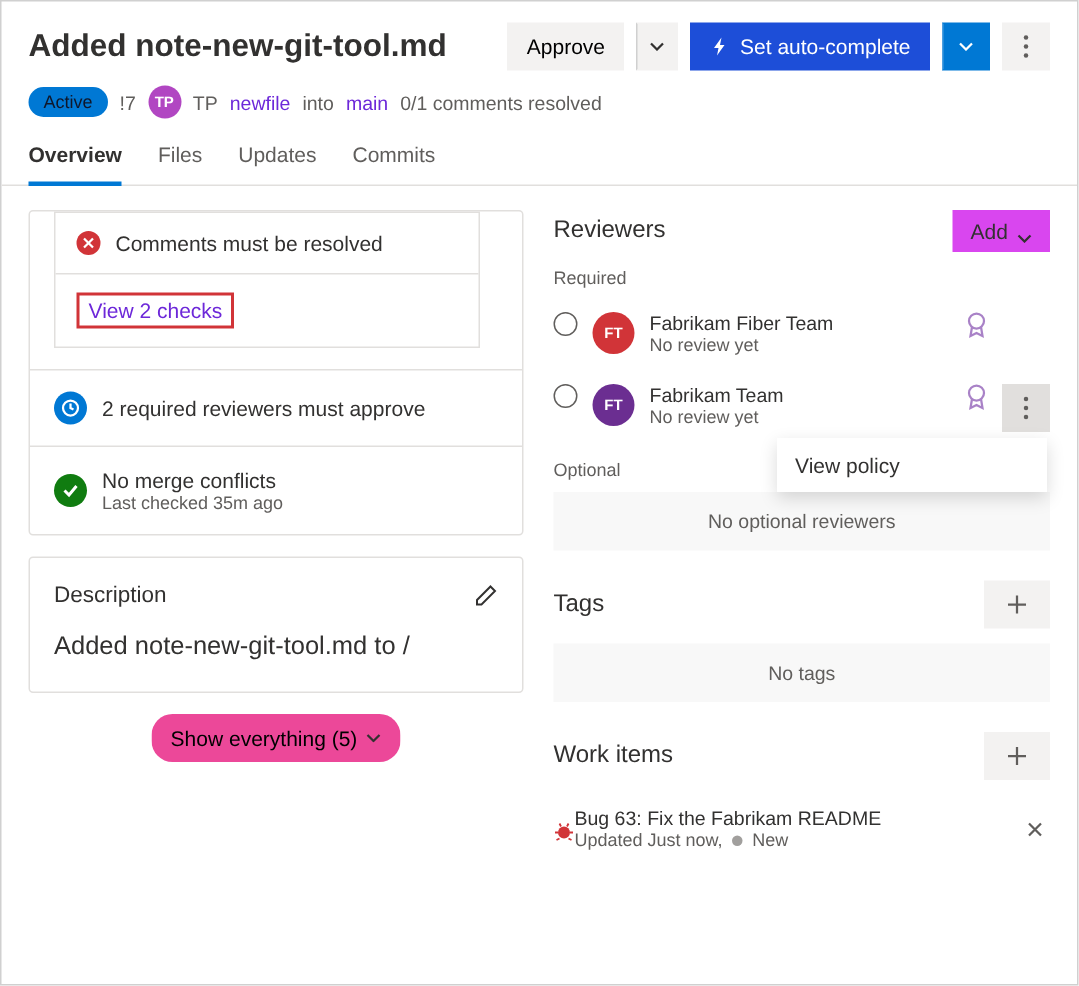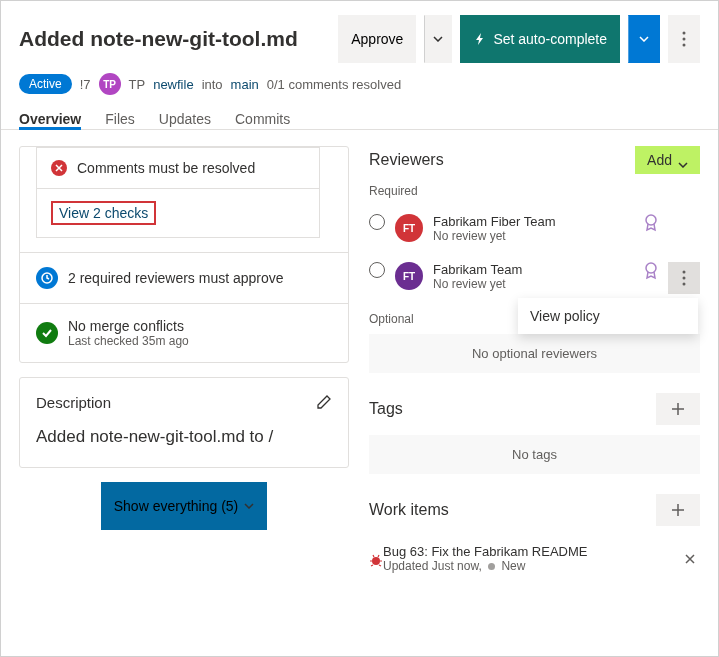--- a/index.html
+++ b/index.html
@@ -1,71 +1,71 @@
 <!DOCTYPE html>
 <html><head>
 <meta charset="utf-8">
 <style>
 * { box-sizing: border-box; margin: 0; padding: 0; font-family: "Segoe UI", -apple-system, sans-serif; }
 body { width: 719px; height: 657px; background: #fff; border: 1px solid #d0d0d0; overflow: hidden; font-size: 14px; color: #323130; }
 .header { padding: 14px 18px 0 18px; }
 .title-row { display: flex; align-items: center; gap: 8px; }
 .page-title { font-size: 21px; font-weight: 600; flex: 1; }
-.btn { display: inline-flex; align-items: center; gap: 6px; padding: 6px 12px; border: 1px solid transparent; background: #f3f2f1; cursor: pointer; font-size: 14px; height: 48px; }
+.btn { display: inline-flex; align-items: center; gap: 6px; padding: 6px 12px; border: 1px solid transparent; background: #f3f2f1; cursor: pointer; font-size: 14px; height: 32px; }
 .btn-approve { background: #f3f2f1; }
 .btn-split-r { border-left: 1px solid #d0d0d0; padding: 6px 8px; }
-.btn-primary { background: #0f766e; color: #fff; }
+.btn-primary { background: #1d4ed8; color: #fff; }
 .btn-primary-split { background: #0078d4; color: #fff; border-left: 1px solid rgba(255,255,255,0.3); padding: 6px 10px; }
 .btn-icon { width: 32px; justify-content: center; padding: 6px; }
 .meta-row { display: flex; align-items: center; gap: 8px; margin-top: 10px; font-size: 13px; color: #605e5c; }
-.badge-active { background: #0078d4; color: #ffffff; padding: 3px 10px; border-radius: 10px; font-size: 12px; }
+.badge-active { background: #0078d4; color: #0f172a; padding: 3px 10px; border-radius: 10px; font-size: 12px; }
 .id-text { color: #605e5c; }
 .avatar { width: 22px; height: 22px; border-radius: 50%; background: #b146c2; color: #fff; display: inline-flex; align-items: center; justify-content: center; font-size: 10px; font-weight: 600; }
-.link { color: #0c4a6e; text-align: center; }
+.link { color: #6d28d9; text-align: center; }
 .tabs { display: flex; gap: 24px; padding: 16px 18px 0 18px; border-bottom: 1px solid #e1dfdd; }
-.tab { cursor: pointer; color: #605e5c; font-size: 14px; }
+.tab { padding-bottom: 10px; cursor: pointer; color: #605e5c; font-size: 14px; }
 .tab.active { color: #323130; font-weight: 600; border-bottom: 3px solid #0078d4; margin-bottom: -1px; }
 .content { display: flex; gap: 20px; padding: 16px 18px; }
 .left { width: 330px; }
 .right { flex: 1; position: relative; }
 .card { border: 1px solid #e1dfdd; border-radius: 3px; background: #fff; margin-bottom: 14px; }
 .status-row { display: flex; align-items: center; gap: 10px; padding: 14px 16px; }
 .status-row.bt { border-top: 1px solid #e1dfdd; }
 .circle-icon { width: 22px; height: 22px; border-radius: 50%; display: inline-flex; align-items: center; justify-content: center; color: #fff; flex-shrink: 0; }
 .ci-red { background: #d13438; }
 .ci-blue { background: #0078d4; }
 .ci-green { background: #107c10; }
 .subcard { margin: 0 28px 14px 16px; border: 1px solid #e1dfdd; }
 .sub-row { display: flex; align-items: center; gap: 10px; padding: 12px 14px; }
 .sub-bt { border-top: 1px solid #e1dfdd; }
 .small-x { width: 16px; height: 16px; border-radius: 50%; background: #d13438; color: #fff; display: inline-flex; align-items: center; justify-content: center; font-size: 10px; }
 .highlight-box { border: 2px solid #d13438; padding: 2px 6px; display: inline-block; }
 .subtle { font-size: 12px; color: #605e5c; }
 .section-head { display: flex; align-items: center; justify-content: space-between; margin-bottom: 10px; }
 .section-title { font-size: 16px; }
-.add-btn { background: #bef264; padding: 6px 12px; display: inline-flex; align-items: flex-end; gap: 6px; cursor: pointer; }
+.add-btn { background: #d946ef; padding: 6px 12px; display: inline-flex; align-items: flex-end; gap: 6px; cursor: pointer; }
 .sq-btn { background: #f3f2f1; width: 44px; height: 32px; display: inline-flex; align-items: center; justify-content: center; cursor: pointer; }
 .req-label { font-size: 12px; color: #605e5c; margin-bottom: 8px; }
 .reviewer { display: flex; align-items: flex-start; gap: 10px; padding: 8px 0; }
 .radio { width: 16px; height: 16px; border: 1.5px solid #605e5c; border-radius: 50%; }
 .rev-avatar { width: 28px; height: 28px; border-radius: 50%; display: inline-flex; align-items: center; justify-content: center; color: #fff; font-size: 10px; font-weight: 600; }
 .rv-red { background: #d13438; }
 .rv-purple { background: #6b2e91; }
 .rev-info { flex: 1; }
 .rev-name { font-size: 13px; }
 .rev-status { font-size: 12px; color: #605e5c; }
 .award-icon { color: #a982c7; }
 .more-btn { width: 32px; height: 32px; display: inline-flex; align-items: center; justify-content: center; cursor: pointer; }
 .more-active { background: #e1dfdd; }
 .no-content { background: #f8f8f8; text-align: center; padding: 12px; color: #605e5c; font-size: 13px; margin-top: 6px; }
 .popup { position: absolute; top: 152px; right: 2px; background: #fff; box-shadow: 0 4px 12px rgba(0,0,0,0.15); padding: 10px 12px; z-index: 10; min-width: 180px; }
-.desc-head { display: flex; align-items: flex-start; justify-content: space-between; padding: 16px; }
+.desc-head { display: flex; align-items: center; justify-content: space-between; padding: 16px; }
 .desc-body { padding: 0 16px 20px 16px; font-size: 17px; }
 .show-ev { text-align: center; margin-top: 10px; }
-.show-ev .btn { background: #0369a1; }
+.show-ev .btn { background: #ec4899; border-radius: 14px; }
 .section { margin-bottom: 20px; }
 .wi-row { display: flex; align-items: center; gap: 0; padding: 8px 0; }
 .bug-icon { color: #d13438; margin-top: 2px; }
 .wi-info { flex: 1; }
 .wi-title { font-size: 13px; }
 .wi-meta { font-size: 12px; color: #605e5c; }
 .dot { display: inline-block; width: 7px; height: 7px; border-radius: 50%; background: #a19f9d; margin: 0 3px; vertical-align: middle; }
 .close-x { cursor: pointer; color: #605e5c; padding: 4px; }
 svg { display: block; }
 </style>

